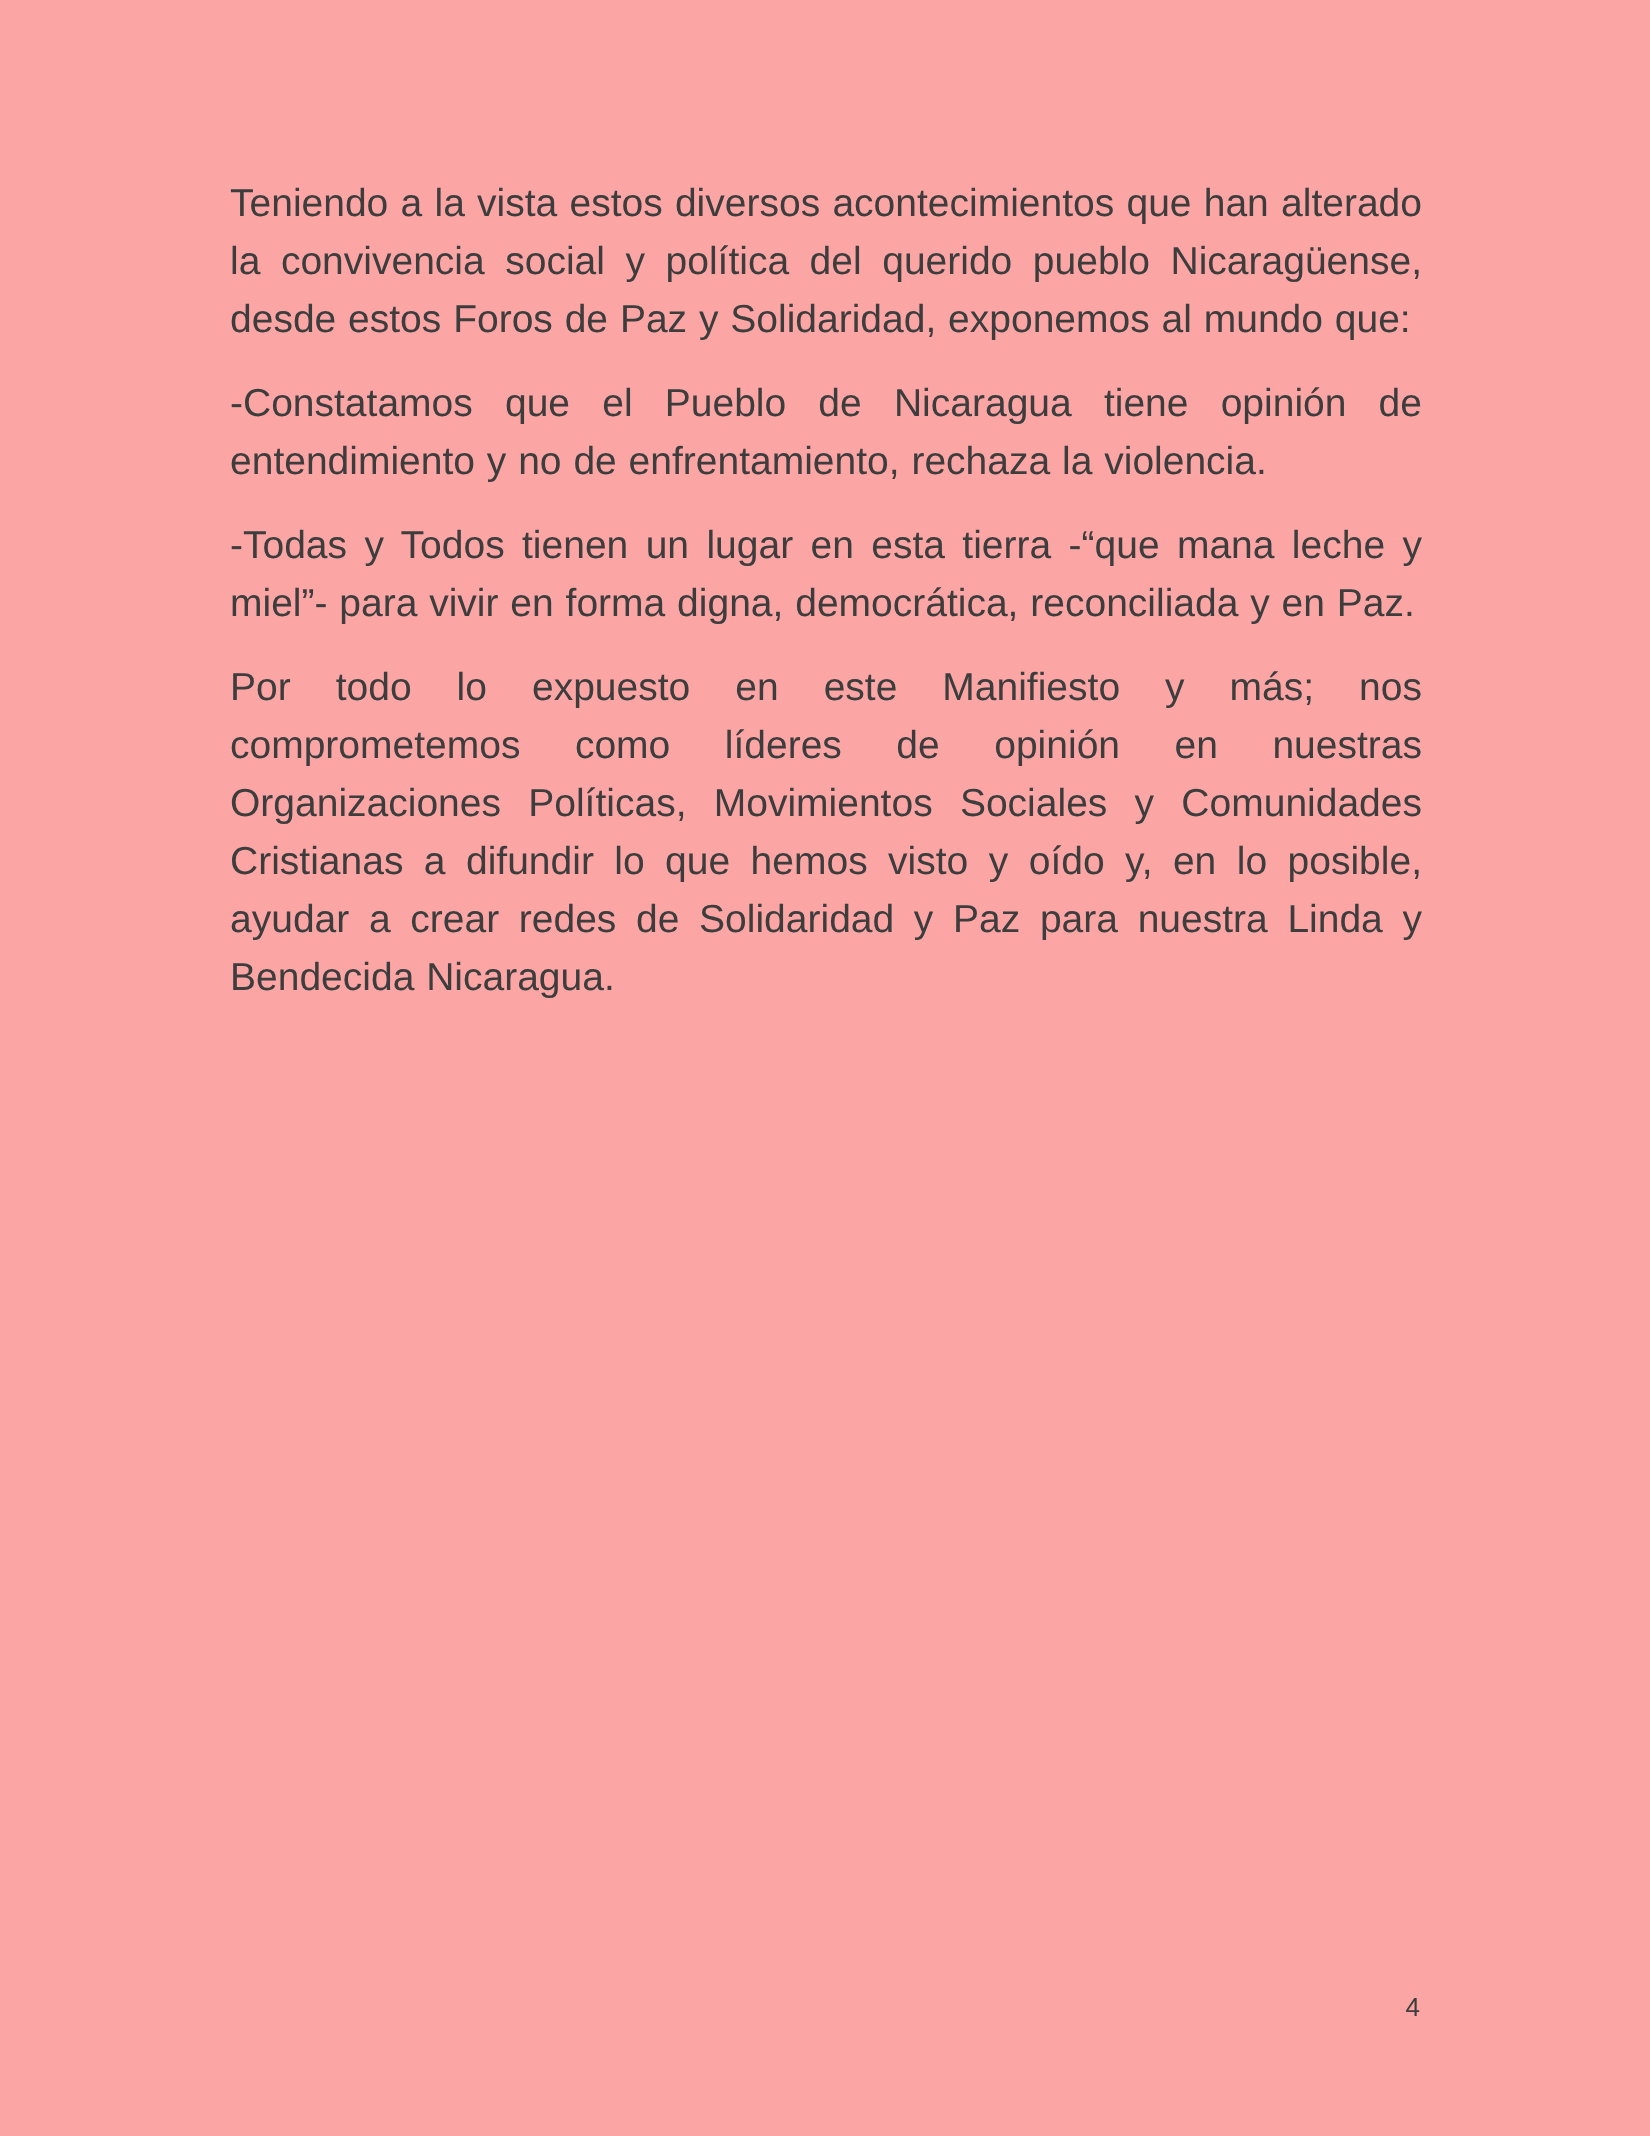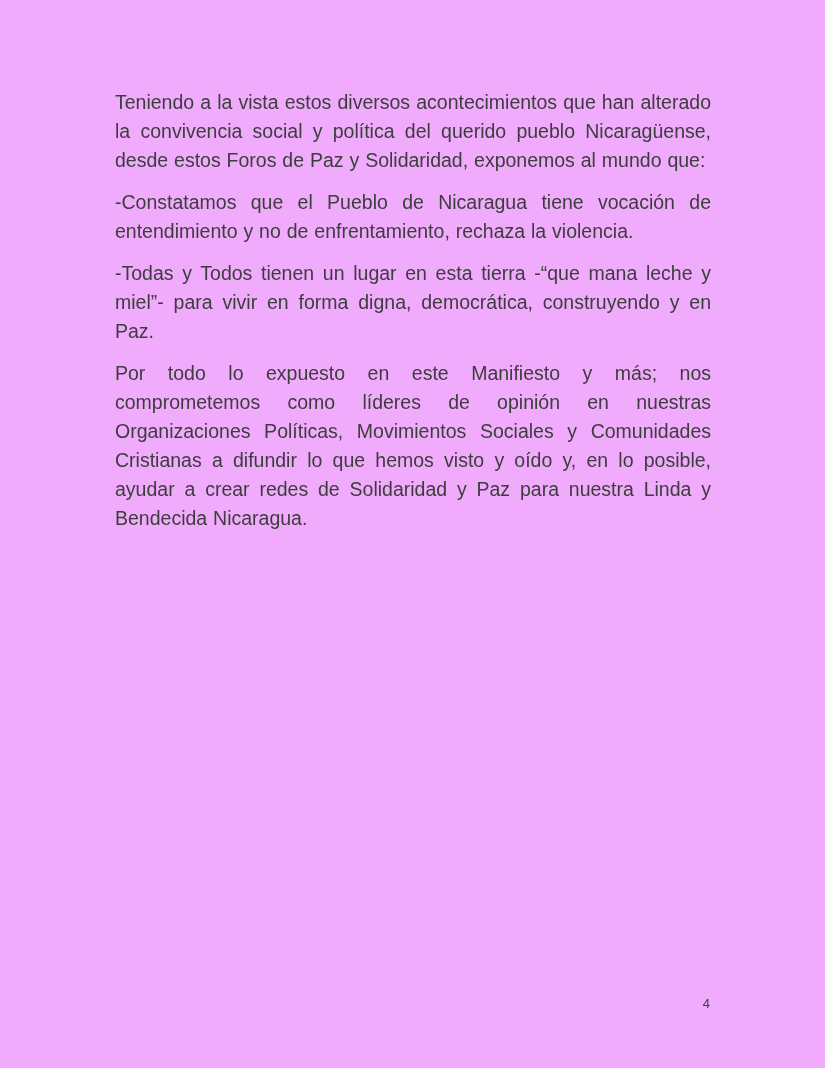--- a/index.html
+++ b/index.html
@@ -5,21 +5,21 @@
   html, body {
     margin: 0;
     padding: 0;
     background: #ffffff;
   }
   .page {
     position: relative;
     width: 825px;
     height: 1068px;
     margin: 0 auto;
-    background: #f0abfc;
+    background: #fca5a5;
     overflow: hidden;
     font-family: "Liberation Sans", "DejaVu Sans", sans-serif;
     color: #3d3d3d;
   }
   .content {
     position: absolute;
     top: 88px;
     left: 115px;
     width: 596px;
   }
@@ -39,18 +39,18 @@
     line-height: 16px;
     color: #3d3d3d;
   }
 </style>
 </head>
 <body>
 
 <div class="page">
   <div class="content">
     <p>Teniendo a la vista estos diversos acontecimientos que han alterado la convivencia social y política del querido pueblo Nicaragüense, desde estos Foros de Paz y Solidaridad, exponemos al mundo que:</p>
-    <p>-Constatamos que el Pueblo de Nicaragua tiene vocación de entendimiento y no de enfrentamiento, rechaza la violencia.</p>
-    <p>-Todas y Todos tienen un  lugar en esta tierra -“que mana leche y miel”- para vivir en forma digna, democrática, construyendo  y en Paz.</p>
+    <p>-Constatamos que el Pueblo de Nicaragua tiene opinión de entendimiento y no de enfrentamiento, rechaza la violencia.</p>
+    <p>-Todas y Todos tienen un  lugar en esta tierra -“que mana leche y miel”- para vivir en forma digna, democrática, reconciliada  y en Paz.</p>
     <p>Por todo lo expuesto en este Manifiesto y más; nos comprometemos como líderes de opinión en nuestras Organizaciones Políticas, Movimientos Sociales y Comunidades Cristianas a difundir lo que hemos visto y oído y, en lo posible, ayudar a crear redes de Solidaridad y Paz para nuestra Linda y Bendecida Nicaragua.</p>
   </div>
   <div class="page-number">4</div>
 </div>
 
 </body></html>

